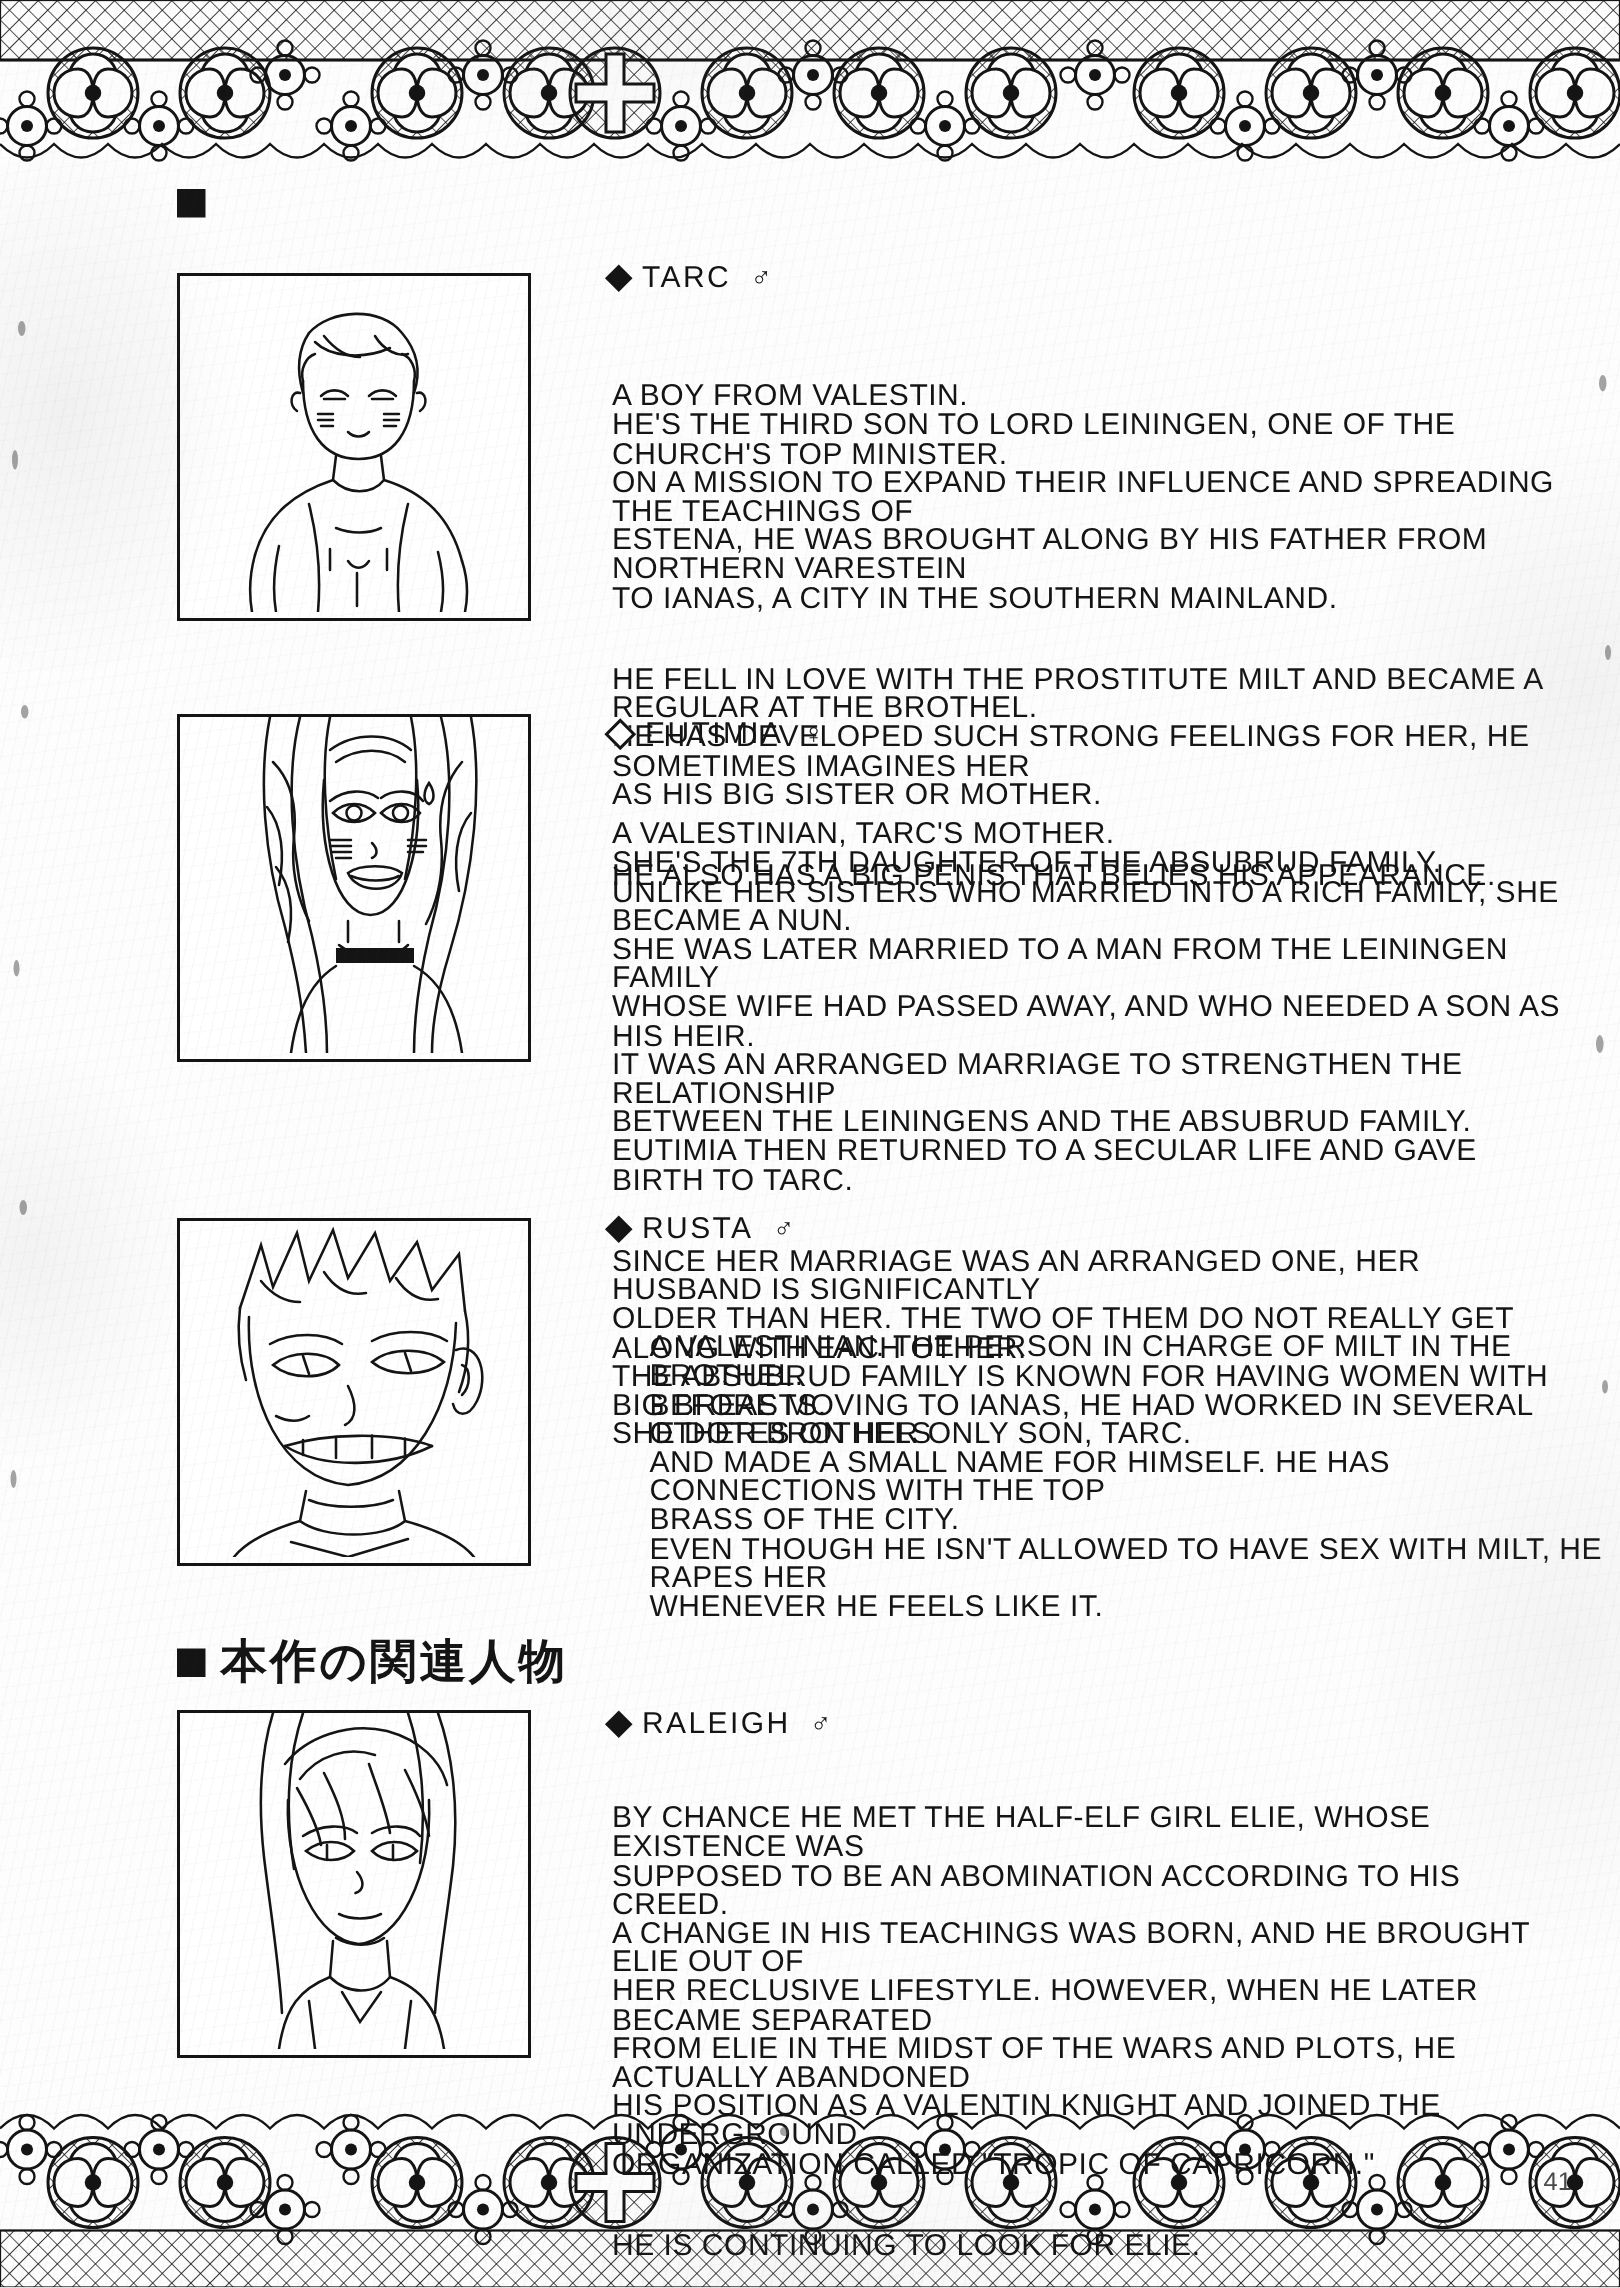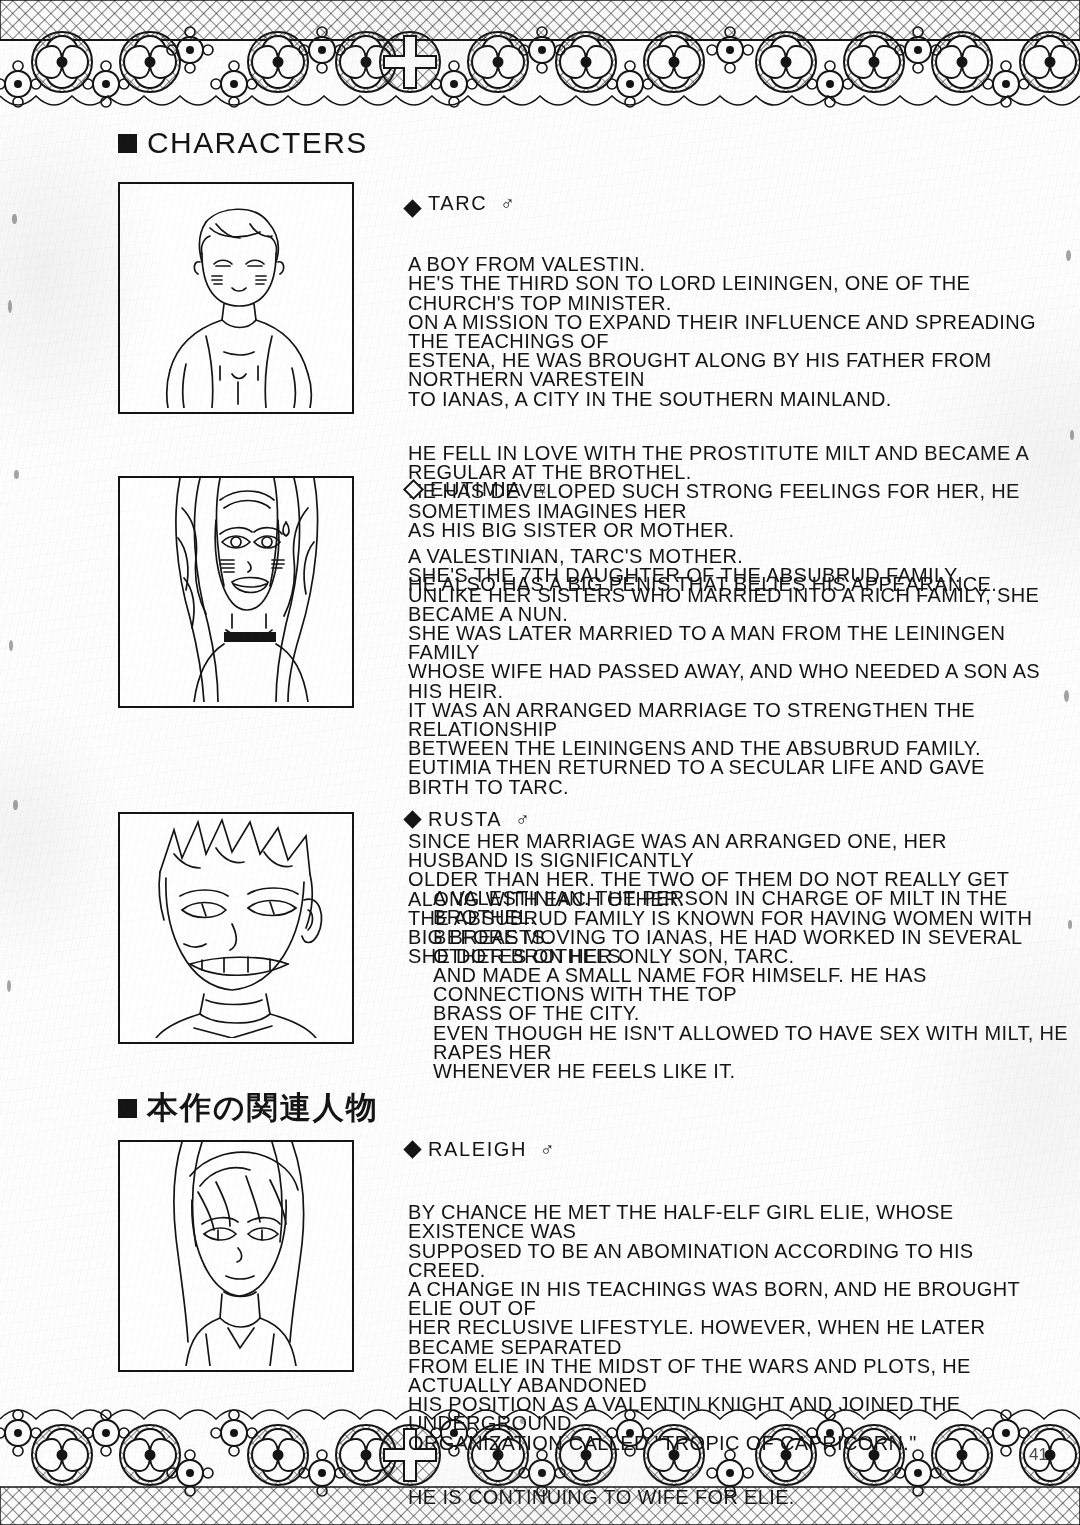--- a/index.html
+++ b/index.html
@@ -292,21 +292,20 @@
 
       <rect x="0" y="80" width="1080" height="38" fill="url(#mesh2)"></rect>
       <rect x="0" y="80" width="1080" height="38" fill="none" stroke="#141414" stroke-width="1.5"></rect>
     </svg>
   </div>
 
   <div class="content">
 
     <div class="section-head" style="left:118px; top:126px;">
       <span class="sq"></span>
-      <span class="section-title">CHARACTERS</span>
     </div>
 
     <div class="char-block">
       <div class="portrait" style="left:118px; top:182px; width:232px; height:228px;">
         <svg width="228" height="224" viewBox="0 0 228 224" xmlns="http://www.w3.org/2000/svg">
           <rect width="228" height="224" fill="#ffffff"></rect>
           <g fill="none" stroke="#141414" stroke-width="1.7" stroke-linecap="round">
 
             <path d="M86,38 C100,22 134,20 148,38 C160,52 160,66 156,78"></path>
             <path d="M86,38 C78,50 78,64 82,78"></path>
@@ -343,21 +342,21 @@
             <path d="M118,198 L118,220"></path>
 
             <path d="M50,186 C46,200 46,212 48,224"></path>
             <path d="M188,190 C192,202 192,214 190,224"></path>
             <path d="M66,180 C62,198 62,212 64,224"></path>
             <path d="M172,184 C176,200 176,214 174,224"></path>
           </g>
         </svg>
       </div>
 
-      <div class="char-name" style="left:406px; top:192px;align-items:flex-end;">
+      <div class="char-name" style="left:406px; top:174px;">
         <span class="diamond"></span>
         <span>TARC</span>
         <span class="gender">♂</span>
       </div>
 
       <div class="char-body" style="left:408px; top:236px; width:636px;">
         <p>A BOY FROM VALESTIN.
 HE'S THE THIRD SON TO LORD LEININGEN, ONE OF THE CHURCH'S TOP MINISTER.
 ON A MISSION TO EXPAND THEIR INFLUENCE AND SPREADING THE TEACHINGS OF
 ESTENA, HE WAS BROUGHT ALONG BY HIS FATHER FROM NORTHERN VARESTEIN
@@ -552,21 +551,21 @@
       </div>
 
       <div class="char-body" style="left:408px; top:1184px; width:636px;">
         <p>BY CHANCE HE MET THE HALF-ELF GIRL ELIE, WHOSE EXISTENCE WAS
 SUPPOSED TO BE AN ABOMINATION ACCORDING TO HIS CREED.
 A CHANGE IN HIS TEACHINGS WAS BORN, AND HE BROUGHT ELIE OUT OF
 HER RECLUSIVE LIFESTYLE. HOWEVER, WHEN HE LATER BECAME SEPARATED
 FROM ELIE IN THE MIDST OF THE WARS AND PLOTS, HE ACTUALLY ABANDONED
 HIS POSITION AS A VALENTIN KNIGHT AND JOINED THE UNDERGROUND
 ORGANIZATION CALLED "TROPIC OF CAPRICORN."</p>
-        <p>HE IS CONTINUING TO WIFE FOR ELIE.</p>
+        <p>HE IS CONTINUING TO LOOK FOR ELIE.</p>
       </div>
     </div>
 
     <div class="page-num">41</div>
   </div>
 
   <div class="grunge"></div>
   <div class="grunge2"></div>
   <span class="speck" style="left:12px;  top:214px;  width:5px;  height:10px;"></span>
   <span class="speck" style="left:8px;   top:300px;  width:4px;  height:13px;"></span>

